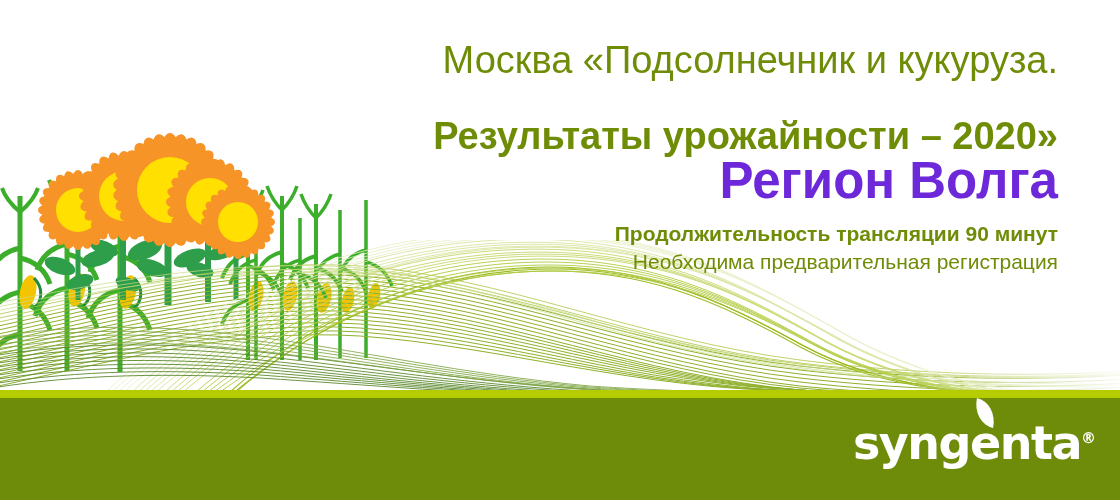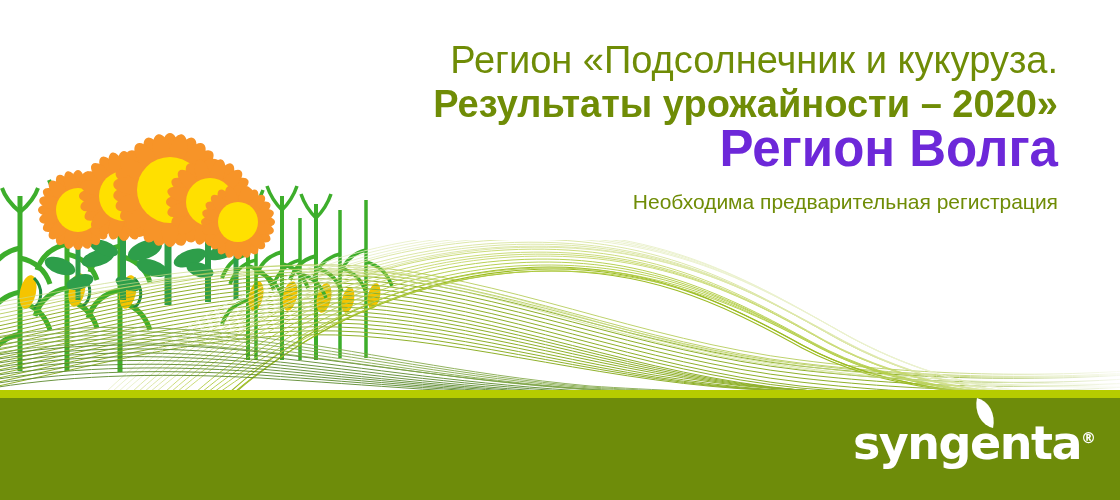--- a/index.html
+++ b/index.html
@@ -23,20 +23,21 @@
     letter-spacing:.2px;white-space:nowrap;
   }
   .title{
     color:#6F8C06;font-size:38px;line-height:44px;font-weight:400;
     margin-top:8px;white-space:nowrap;
   }
   .title b{font-weight:400;}
   .title2{
     color:#6F8C06;font-size:38px;line-height:44px;font-weight:700;
     white-space:nowrap;
+    margin-top:32px;
   }
   .region{
     color:#6d28d9;font-size:51px;line-height:46px;font-weight:700;
     white-space:nowrap;
   }
   .note-wrap{margin-top:16px;}
   .note-bold{
     color:#6F8C06;font-size:21px;line-height:28px;font-weight:700;white-space:nowrap;
   }
   .note-reg{
@@ -436,24 +437,25 @@
       </g>
     </g>
 
     <rect x="560" y="240" width="560" height="152" fill="url(#fadeR)"></rect>
   </svg>
 
   <div class="bar-light"></div>
   <div class="bar-dark"></div>
 
   <div class="textblock">
-    <div class="title"><span>Регион </span><b>«Подсолнечник и кукуруза.</b></div>
+    <div class="title"><span>Москва </span><b>«Подсолнечник и кукуруза.</b></div>
     <div class="title2">Результаты урожайности – 2020»</div>
     <div class="region">Регион Волга</div>
     <div class="note-wrap">
+      <div class="note-bold">Продолжительность трансляции 90 минут</div>
       <div class="note-reg">Необходима предварительная регистрация</div>
     </div>
   </div>
 
   <div class="logo">
     <div class="logo-word"><span>syngenta</span><span class="logo-reg">®</span>
       <span class="logo-leaf"></span>
     </div>
   </div>
 

